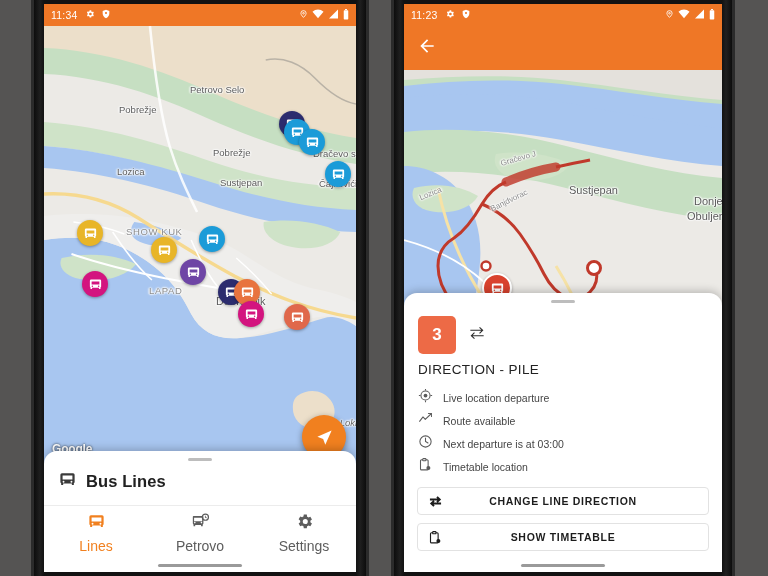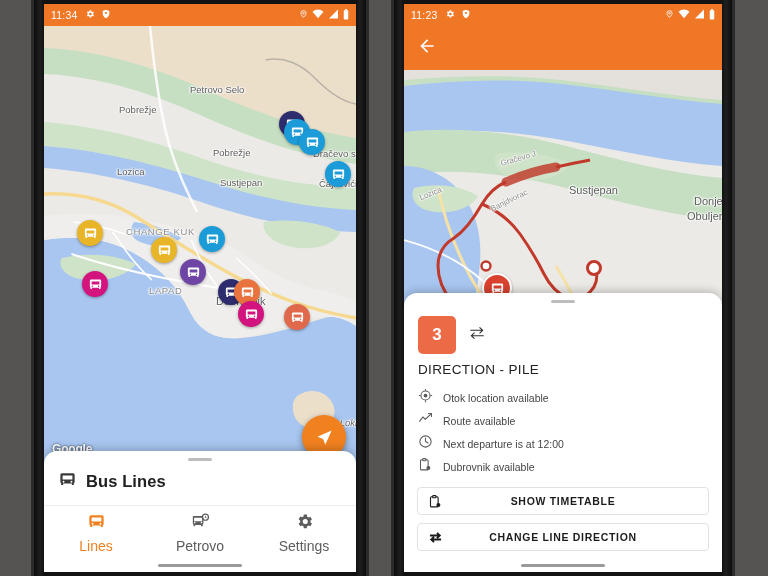--- a/index.html
+++ b/index.html
@@ -262,21 +262,21 @@
         <path d="M196,232 C210,244 222,256 232,268" fill="none" stroke="#fff" stroke-width="1.4"></path>
       </svg>
 
       <div class="map-label" style="left:146px;top:58px;">Petrovo Selo</div>
       <div class="map-label" style="left:75px;top:78px;">Pobrežje</div>
       <div class="map-label" style="left:169px;top:121px;">Pobrežje</div>
       <div class="map-label" style="left:73px;top:140px;">Lozica</div>
       <div class="map-label" style="left:176px;top:151px;">Sustjepan</div>
       <div class="map-label" style="left:269px;top:122px;">Dračevo selo</div>
       <div class="map-label" style="left:275px;top:152px;">Čajkovići</div>
-      <div class="map-label" style="left:82px;top:200px;letter-spacing:.6px;color:#8c8c8c;">CHANGE KUK</div>
+      <div class="map-label" style="left:82px;top:200px;letter-spacing:.6px;color:#8c8c8c;">SHOW KUK</div>
       <div class="map-label" style="left:105px;top:259px;letter-spacing:.6px;color:#8c8c8c;">LAPAD</div>
       <div class="map-label big" style="left:172px;top:269px;">Dubrovnik</div>
       <div class="map-label" style="left:281px;top:289px;margin-left:33px;">Ploce</div>
 
       <div class="map-label italic" style="left:273px;top:391px;color:#6c6c6c;">Otok Lokrum</div>
 
       <div class="marker" style="left:235px;top:85px;background:#2c2c6e;">
         <svg viewBox="0 0 24 24">
             <path d="M5 4h14a2 2 0 012 2v9a2 2 0 01-1 1.7V19h-2.5v-2H6.5v2H4v-2.3A2 2 0 013 15V6a2 2 0 012-2zm.8 3v5h12.4V7H5.8zM7 16a1.2 1.2 0 100-2.4A1.2 1.2 0 007 16zm10 0a1.2 1.2 0 100-2.4 1.2 1.2 0 000 2.4z"></path>
           </svg>
@@ -533,71 +533,71 @@
 
       <div class="facts">
         <div class="fact">
           <span>
             <svg viewBox="0 0 24 24">
                 <circle cx="12" cy="12" r="7.3"></circle>
                 <circle cx="12" cy="12" r="3" fill="#5a5a5a" stroke="none"></circle>
                 <path d="M12 1.4v2.6M12 20v2.6M1.4 12H4M20 12h2.6"></path>
               </svg>
           </span>
-          <span class="ftext">Otok location available</span>
+          <span class="ftext">Live location departure</span>
         </div>
         <div class="fact">
           <span>
             <svg viewBox="0 0 24 24" stroke-linecap="round" stroke-linejoin="round">
                 <path d="M2.5 16.5L8 9.5l3.6 3.8L21.5 4"></path>
                 <path d="M16.6 4h5v5" stroke-width="1.5"></path>
               </svg>
           </span>
           <span class="ftext">Route available</span>
         </div>
         <div class="fact">
           <span>
             <svg viewBox="0 0 24 24" stroke-linecap="round">
                 <circle cx="12" cy="12" r="9"></circle>
                 <path d="M12 6.6V12l4 2.4"></path>
               </svg>
           </span>
-          <span class="ftext">Next departure is at 12:00</span>
+          <span class="ftext">Next departure is at 03:00</span>
         </div>
         <div class="fact">
           <span>
             <svg viewBox="0 0 24 24" stroke-linejoin="round">
                 <path d="M7.5 4.4H5.6A1.6 1.6 0 004 6v13a1.6 1.6 0 001.6 1.6h9A1.6 1.6 0 0016.2 19V6a1.6 1.6 0 00-1.6-1.6h-1.9"></path>
                 <rect x="7.5" y="2.6" width="5.2" height="3.4" rx="1"></rect>
                 <circle cx="16.6" cy="17.6" r="3.2" fill="#5a5a5a" stroke="none"></circle>
               </svg>
           </span>
-          <span class="ftext">Dubrovnik available</span>
+          <span class="ftext">Timetable location</span>
         </div>
       </div>
 
       <div class="actions">
+        <button class="action-btn">
+          <span class="abico">
+            <svg viewBox="0 0 24 24" fill="#1c1c1c" stroke="none">
+                <path d="M4 8.2h13.2l-2.6-2.6.9-.9 4.2 4.1-4.2 4.1-.9-.9 2.6-2.6H4zM20 15.8H6.8l2.6 2.6-.9.9L4.3 15.2l4.2-4.1.9.9-2.6 2.6H20z"></path>
+              </svg>
+          </span>
+          <span class="ablabel">CHANGE LINE DIRECTION</span>
+        </button>
         <button class="action-btn">
           <span class="abico">
             <svg viewBox="0 0 24 24" stroke-linejoin="round">
                 <path d="M7.5 4.4H5.6A1.6 1.6 0 004 6v13a1.6 1.6 0 001.6 1.6h9A1.6 1.6 0 0016.2 19V6a1.6 1.6 0 00-1.6-1.6h-1.9"></path>
                 <rect x="7.5" y="2.6" width="5.2" height="3.4" rx="1"></rect>
                 <circle cx="16.6" cy="17.6" r="3.2" fill="#1c1c1c" stroke="none"></circle>
               </svg>
           </span>
           <span class="ablabel">SHOW TIMETABLE</span>
         </button>
-        <button class="action-btn">
-          <span class="abico">
-            <svg viewBox="0 0 24 24" fill="#1c1c1c" stroke="none">
-                <path d="M4 8.2h13.2l-2.6-2.6.9-.9 4.2 4.1-4.2 4.1-.9-.9 2.6-2.6H4zM20 15.8H6.8l2.6 2.6-.9.9L4.3 15.2l4.2-4.1.9.9-2.6 2.6H20z"></path>
-              </svg>
-          </span>
-          <span class="ablabel">CHANGE LINE DIRECTION</span>
-        </button>
       </div>
 
       <div class="homebar">
         <div class="homebar-pill"></div>
       </div>
     </div>
 
   </div>
 </div>
 

